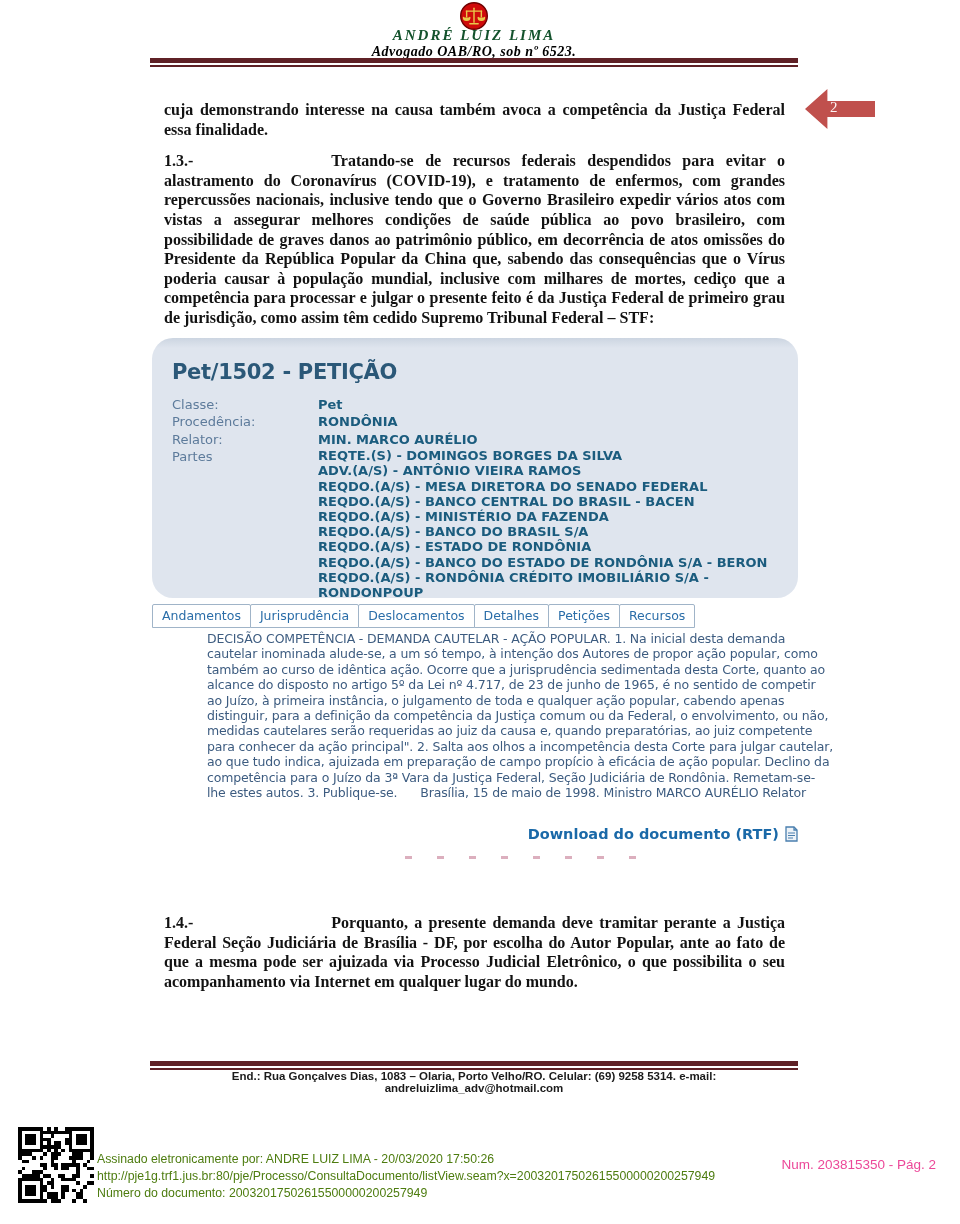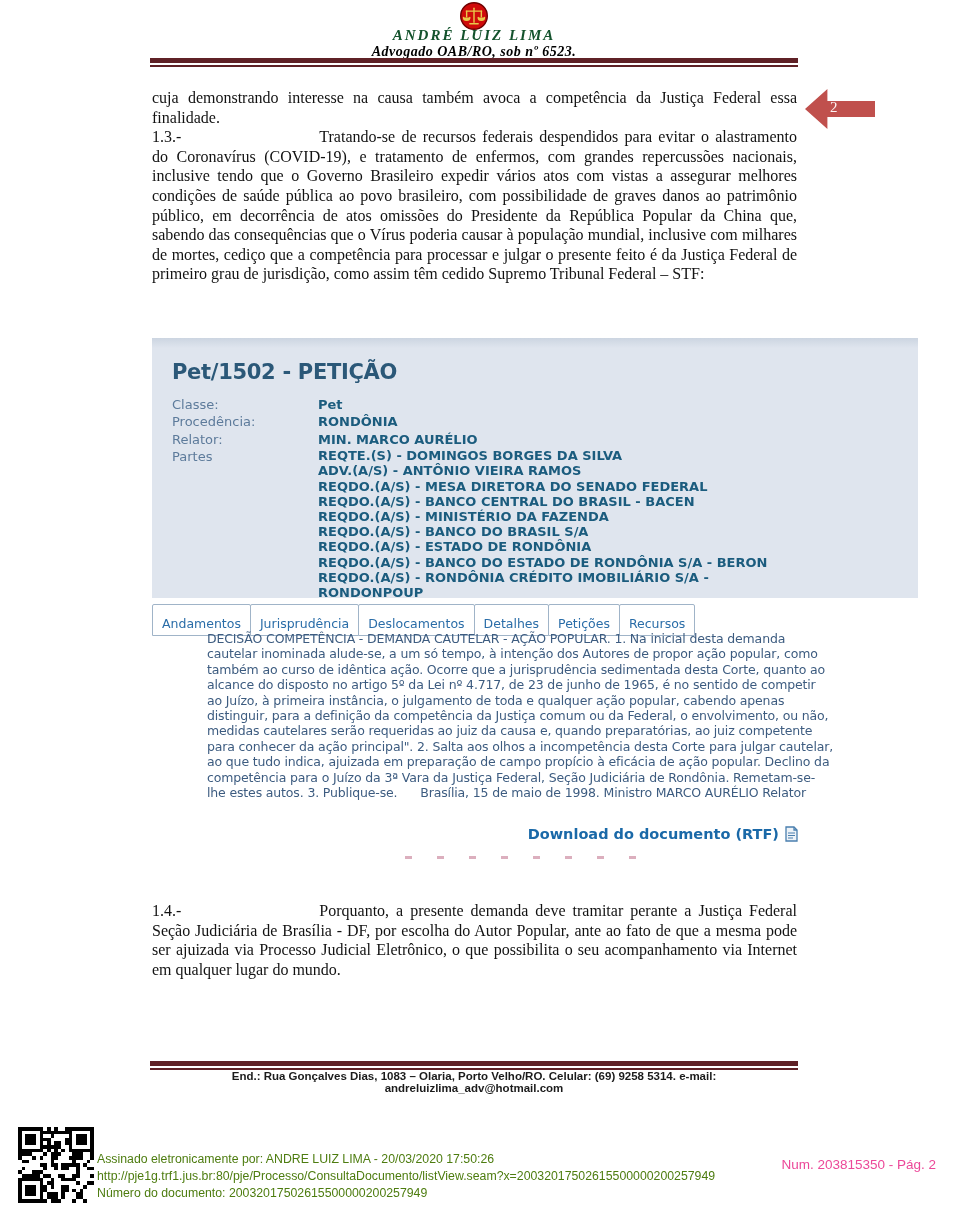--- a/index.html
+++ b/index.html
@@ -36,39 +36,39 @@
               background:var(--arrow-red);
               clip-path:polygon(0 50%,32% 0,32% 30%,100% 30%,100% 70%,32% 70%,32% 100%);}
   .page-arrow span{position:absolute;left:25px;top:10px;color:#fdf3f3;
                    font-size:15px;font-family:"Liberation Serif",serif;}
 
   
   .body-text{position:absolute;left:152px;width:645px;
              font-size:16px;line-height:19.6px;text-align:justify;color:var(--ink);}
   .bt-1{top:88px;}
   .bt-2{top:901px;}
-  .body-text p{margin:0;}
+  .body-text p{margin:12px;font-weight:bold;}
   .ptab{display:inline-block;width:138px;}
 
   
-  .stf-panel{position:absolute;left:152px;top:338px;width:766px;height:260px;
+  .stf-panel{position:absolute;left:152px;top:338px;width:646px;height:260px;
              background:linear-gradient(var(--panel-top),var(--panel-bg) 10px);
-             font-family:"DejaVu Sans",sans-serif;}
+             font-family:"DejaVu Sans",sans-serif;border-radius:21px;}
   .stf-title{margin:0;position:absolute;left:20px;top:22px;
              font-size:21px;font-weight:bold;color:var(--stf-title);letter-spacing:-.3px;}
   .stf-fields{position:absolute;left:20px;top:58px;width:606px;font-size:13px;}
   .frow{display:flex;align-items:flex-start;line-height:17.4px;}
   .flabel{width:146px;flex:0 0 146px;color:var(--stf-label);}
   .fvalue{font-weight:bold;color:var(--stf-value);}
   .partes .fvalue div{line-height:15.2px;font-weight:bold;color:var(--stf-value);}
 
   .stf-tabs{position:absolute;left:152px;top:604px;display:flex;
             font-family:"DejaVu Sans",sans-serif;}
   .stf-tabs .tab{border:1px solid var(--tab-border);margin-left:-1px;background:#fff;
-                 padding:11px 9px 4px;font-size:12.5px;color:#2a6da8;
+                 padding:3px 9px 4px;font-size:12.5px;color:#2a6da8;
                  border-radius:2px 2px 0 0;white-space:nowrap;cursor:pointer;}
   .stf-tabs .tab:first-child{margin-left:0;}
 
   .decision{position:absolute;left:171px;top:631px;width:640px;
             font-family:"DejaVu Sans",sans-serif;font-size:12.5px;line-height:15.4px;
             letter-spacing:-.15px;color:var(--stf-text);margin-left:36px;}
   .decision div{white-space:nowrap;}
 
   .download-row{position:absolute;left:152px;top:824px;width:646px;text-align:right;
                 padding-right:8px;font-family:"DejaVu Sans",sans-serif;}

